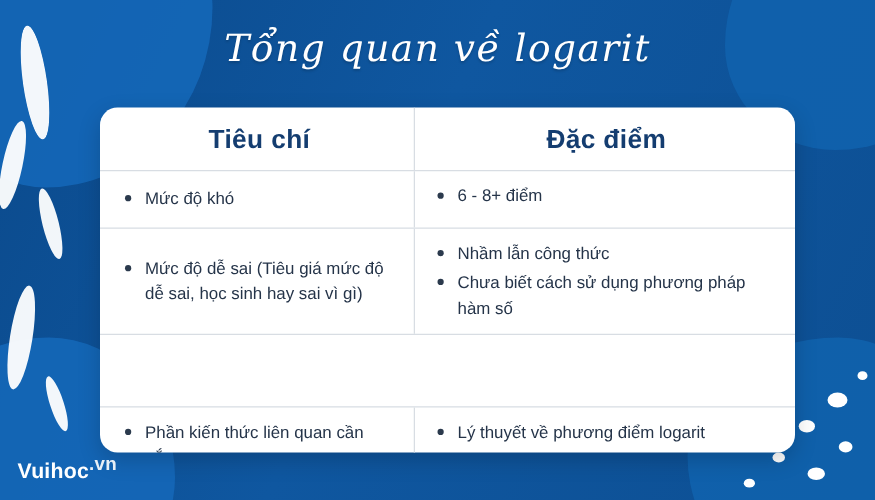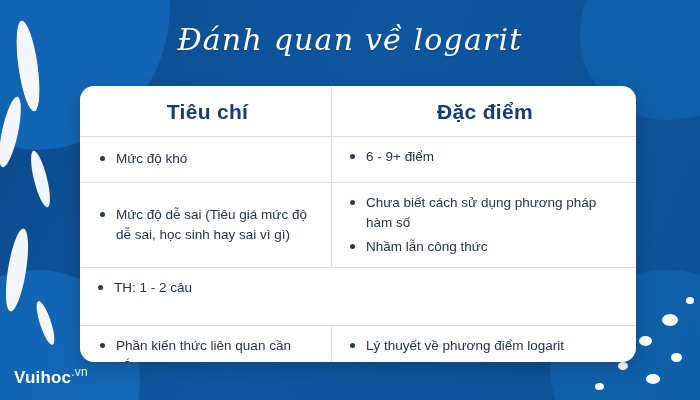--- a/index.html
+++ b/index.html
@@ -183,22 +183,22 @@
   
   .logo {
     position: absolute;
     left: 14px; bottom: 12px;
     color: #ffffff;
     font-size: 17px;
     font-weight: bold;
     letter-spacing: .2px;
   }
   .logo .tld {
-    font-size: 12px;
-    font-weight: normal;
+    font-size: 15px;
+    font-weight: bold;
     vertical-align: super;
     opacity: .9;
   }
 </style>
 </head>
 <body>
 
 <div class="bg-base"></div>
 <div class="blob blob-left-top"></div>
 <div class="blob blob-left-bot"></div>
@@ -214,21 +214,21 @@
 </div>
 
 <div class="dot" style="right:22px; bottom:74px; width:16px; height:12px;"></div>
 <div class="dot" style="right:48px; bottom:54px; width:13px; height:10px;"></div>
 <div class="dot" style="right:18px; bottom:38px; width:11px; height:9px;"></div>
 <div class="dot" style="right:72px; bottom:30px; width:10px; height:8px;"></div>
 <div class="dot" style="right:40px; bottom:16px; width:14px; height:10px;"></div>
 <div class="dot" style="right:96px; bottom:10px; width:9px; height:7px;"></div>
 <div class="dot" style="right:6px; bottom:96px; width:8px; height:7px;"></div>
 
-<div class="title">Đánh quan về logarit</div>
+<div class="title">Tổng quan về logarit</div>
 
 <div class="card">
   <div class="table">
 
     <div class="row head-row">
       <div class="col-left">
         <span class="head-text">Tiêu chí</span>
       </div>
       <div class="col-right">
         <span class="head-text">Đặc điểm</span>
@@ -236,46 +236,41 @@
     </div>
 
     <div class="row r1">
       <div class="col-left">
         <ul class="bullets">
           <li>Mức độ khó</li>
         </ul>
       </div>
       <div class="col-right">
         <ul class="bullets">
-          <li>6 - 9+ điểm</li>
+          <li>6 - 8+ điểm</li>
         </ul>
       </div>
     </div>
 
     <div class="row r2">
       <div class="col-left">
         <ul class="bullets">
           <li>Mức độ dễ sai
 (Tiêu giá mức độ dễ sai, học sinh hay sai vì gì)</li>
         </ul>
       </div>
       <div class="col-right">
         <ul class="bullets">
+          <li>Nhầm lẫn công thức</li>
           <li>Chưa biết cách sử dụng phương pháp hàm số</li>
-          <li>Nhầm lẫn công thức</li>
         </ul>
       </div>
     </div>
 
     <div class="row r3">
-      <div class="col-right">
-        <ul class="bullets">
-          <li>TH: 1 - 2 câu</li>
-        </ul>
-      </div>
     </div>
 
     <div class="row r4">
       <div class="col-left">
         <ul class="bullets">
           <li>Phần kiến thức liên quan cần nắm</li>
         </ul>
       </div>
       <div class="col-right">
         <ul class="bullets">

